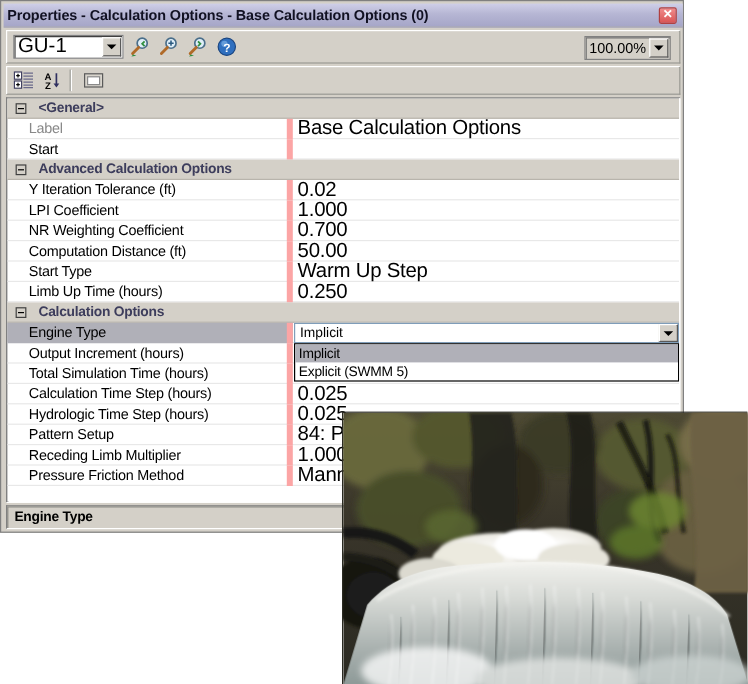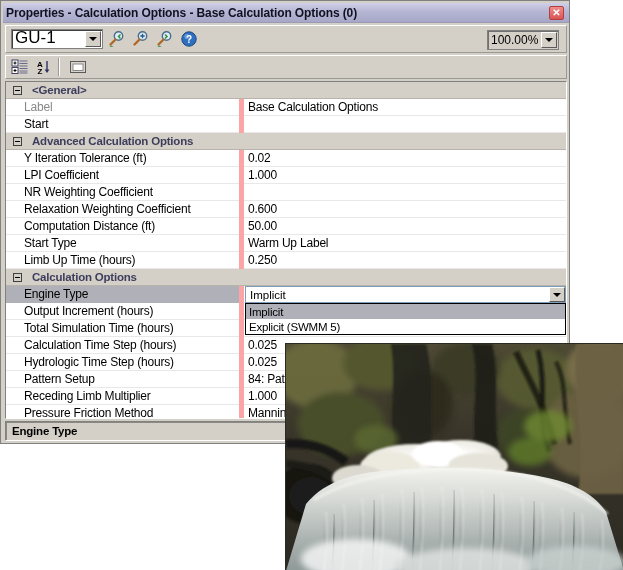--- a/index.html
+++ b/index.html
@@ -140,21 +140,21 @@
     width: 238px; height: 17px; box-sizing: border-box;
     padding-left: 18px; font-size: 12px; color: #000;
     display: flex; align-items: center; white-space: nowrap;
     border-right: 5px solid #fca5a5;
     letter-spacing: -0.2px;
   }
   .plabel.disabled { color: #888888; }
   .plabel.sel { background: #b0b0b8; color: #000; }
   .pvalue {
     flex: 1; height: 17px; box-sizing: border-box;
-    padding-left: 4px; font-size: 12px; color: #000;
+    padding-left: 4px; font-size: 17px; color: #000;
     display: flex; align-items: center; white-space: nowrap; overflow: hidden;
     letter-spacing: -0.2px;
   }
 
   
   .editor-combo {
     position: absolute; left: 239px; top: 0px;
     width: 321px; height: 17px;
     background: #ffffff;
     border: 1px solid #7f9db9;
@@ -326,32 +326,29 @@
           <div class="row">
             <div class="plabel">Y Iteration Tolerance (ft)</div>
             <div class="pvalue">0.02</div>
           </div>
           <div class="row">
             <div class="plabel">LPI Coefficient</div>
             <div class="pvalue">1.000</div>
           </div>
           <div class="row">
             <div class="plabel">NR Weighting Coefficient</div>
-          </div>
-          <div class="row">
-            <div class="plabel">Relaxation Weighting Coefficient</div>
-            <div class="pvalue">0.600</div>
+            <div class="pvalue">0.700</div>
           </div>
           <div class="row">
             <div class="plabel">Computation Distance (ft)</div>
             <div class="pvalue">50.00</div>
           </div>
           <div class="row">
             <div class="plabel">Start Type</div>
-            <div class="pvalue">Warm Up Label</div>
+            <div class="pvalue">Warm Up Step</div>
           </div>
           <div class="row">
             <div class="plabel">Limb Up Time (hours)</div>
             <div class="pvalue">0.250</div>
           </div>
           <div class="row cat">
             <div class="expander"></div>
             <span class="catlabel">Calculation Options</span>
           </div>
           <div class="row">

